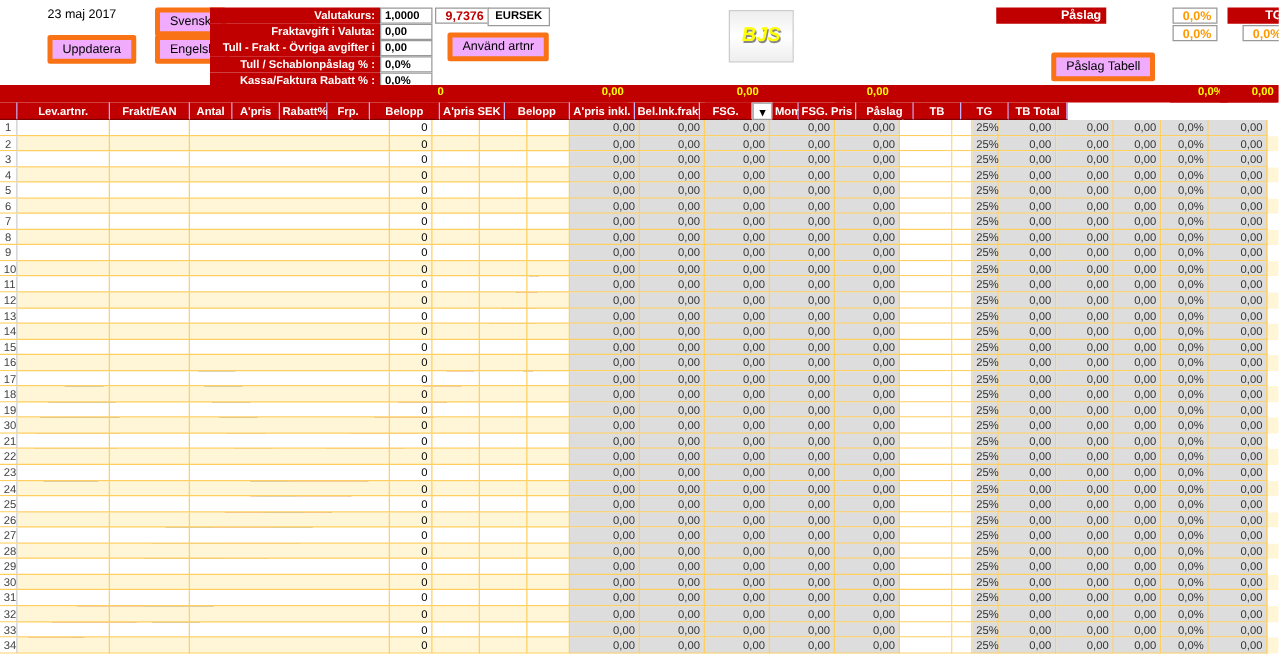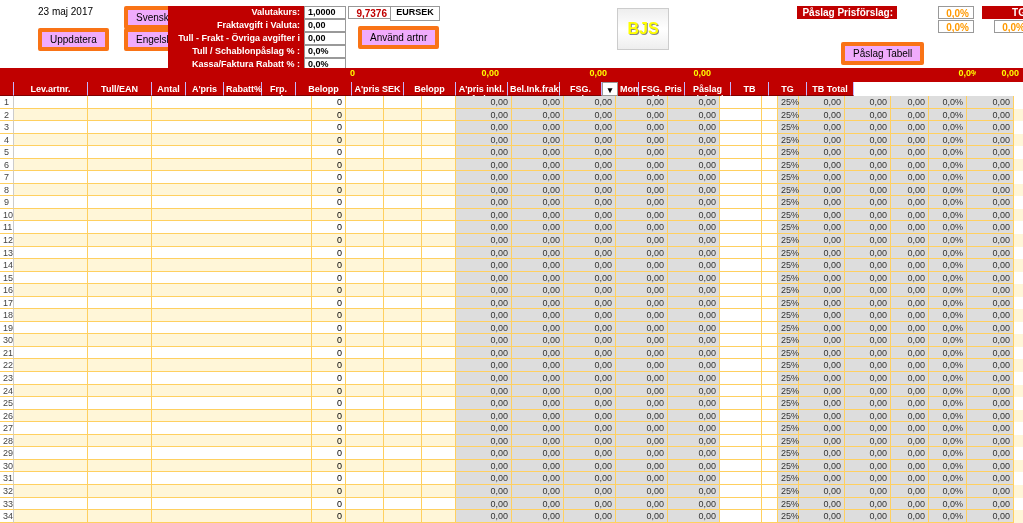--- a/index.html
+++ b/index.html
@@ -20,23 +20,23 @@
 
   #settings{position:absolute;left:160px;top:2px;width:178px}
   #settings .row{display:flex;height:13px}
   #settings .lbl{flex:1;background:#c00000;color:#fff;font-weight:bold;text-align:right;padding:1px 4px;font-size:9px}
   #settings .val{width:34px;background:#fff;border:1px solid #999;text-align:left;padding:0 3px;font-weight:bold;font-size:9px}
 
   #rate{position:absolute;left:340px;top:2px;width:44px;height:13px}
   #pair{position:absolute;left:382px;top:2px;width:48px;height:13px;background:#fff;border:1px solid #999;text-align:center;font-weight:bold;font-size:9px;padding:0}
   #btn-kurs{position:absolute;left:350px;top:22px}
 
-  #logo{position:absolute;left:609px;top:4px;width:50px;height:40px;background:linear-gradient(#eee,#fff,#eee);display:flex;align-items:center;justify-content:center;font-weight:900;font-size:16px;color:#ffff00;text-shadow:1px 1px 0 #888;border:1px solid #ccc}
-
-  #paslag-lbl{position:absolute;left:789px;top:2px;width:100px;height:13px}
+  #logo{position:absolute;left:575px;top:4px;width:50px;height:40px;background:linear-gradient(#eee,#fff,#eee);display:flex;align-items:center;justify-content:center;font-weight:900;font-style:italic;font-size:16px;color:#ffff00;text-shadow:1px 1px 0 #888;border:1px solid #ccc}
+
+  #paslag-lbl{position:absolute;left:789px;top:2px;width:88px;height:13px}
   #paslag-val{position:absolute;left:930px;top:2px;width:36px;height:13px;color:#ff9900}
   #paslag-extra{position:absolute;left:930px;top:16px;width:36px;height:13px;color:#ff9900}
   #tg-lbl{position:absolute;left:974px;top:2px;width:48px;height:13px}
   #tg-val{position:absolute;left:986px;top:16px;width:36px;height:13px;color:#ff9900}
   #btn-tabell{position:absolute;left:833px;top:38px}
 
   
   #totals{position:absolute;left:0;top:68px;height:14px;width:1023px}
   #totals div{position:absolute;top:0;height:14px;background:#c00000;color:#ffff00;font-weight:bold;text-align:right;padding:0 3px;font-size:9px;box-sizing:border-box}
 
@@ -143,21 +143,21 @@
     <div style="left: 312px; width: 46px;">0</div>
     <div style="left: 456px; width: 46px;">0,00</div>
     <div style="left: 564px; width: 46px;">0,00</div>
     <div style="left: 668px; width: 46px;">0,00</div>
     <div style="left: 936px; width: 46px;">0,0%</div>
     <div style="left: 976px; width: 46px;">0,00</div>
   </div>
 <div id="hdr">
     <div class="redhdr c0"></div>
     <div class="redhdr c1">Lev.artnr.</div>
-    <div class="redhdr c2">Tull/EAN</div>
+    <div class="redhdr c2">Frakt/EAN</div>
     <div class="redhdr c4">Antal</div>
     <div class="redhdr c5">A'pris</div>
     <div class="redhdr c6">Rabatt%</div>
     <div class="redhdr c7">Frp. Stl.</div>
     <div class="redhdr c8">Belopp</div>
     <div class="redhdr c9">A'pris SEK</div>
     <div class="redhdr c10">Belopp SEK</div>
     <div class="redhdr c11">A'pris inkl. frakt</div>
     <div class="redhdr c12">Bel.Ink.frakt</div>
     <div class="redhdr c13">FSG. Pris inkl. moms</div>

